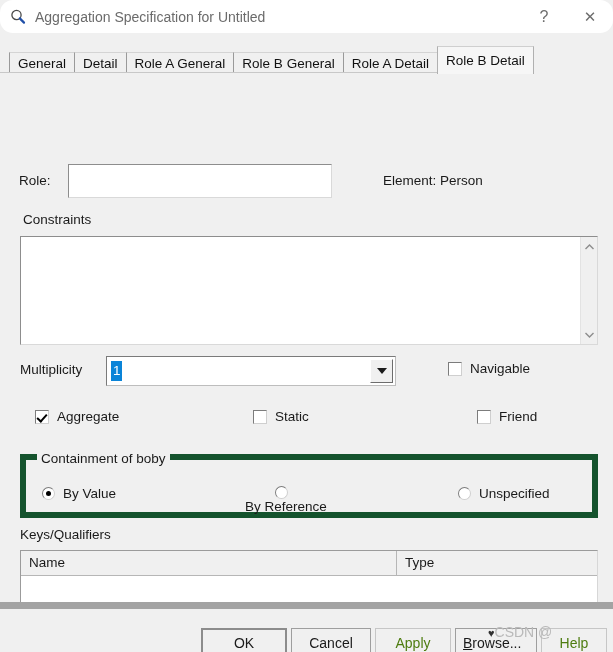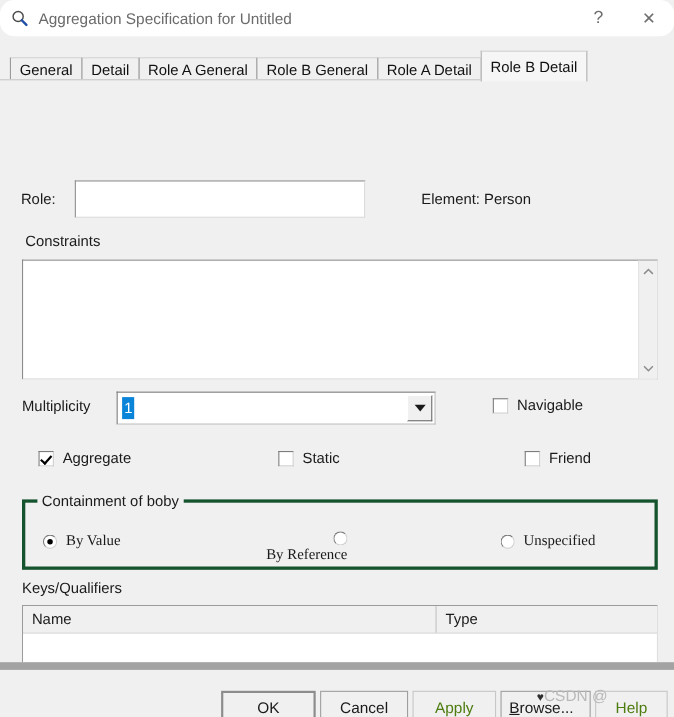--- a/index.html
+++ b/index.html
@@ -245,38 +245,37 @@
   #cb-navigable { left: 448px; top: 288px; }
   #cb-aggregate { left: 35px;  top: 336px; }
   #cb-static    { left: 253px; top: 336px; }
   #cb-friend    { left: 460px; top: 336px; margin-left: 17px; }
 
   
   .groupbox {
     position: absolute;
     left: 20px; top: 381px;
     width: 578px; height: 64px;
-    border: 3px solid #14532d;
+    border: 6px solid #14532d;
     box-sizing: border-box;
   }
   .groupbox .legend {
     position: absolute;
     left: 11px; top: -9px;
     background: #f0f0f0;
     padding: 0 4px;
     font-size: 13.5px;
     color: #1a1a1a;
     white-space: nowrap;
   }
   .radio-ctl {
     position: absolute;
     display: flex;
-    align-items: flex-end;
-    white-space: nowrap;
-    font-family: Liberation Serif, serif;
+    align-items: center;
+    white-space: nowrap;
   }
   .rdo {
     width: 13px; height: 13px;
     border-radius: 50%;
     background: #ffffff;
     border: 1px solid #7c7c7c;
     border-right-color: #cfcfcf;
     border-bottom-color: #cfcfcf;
     box-sizing: border-box;
     position: relative;

